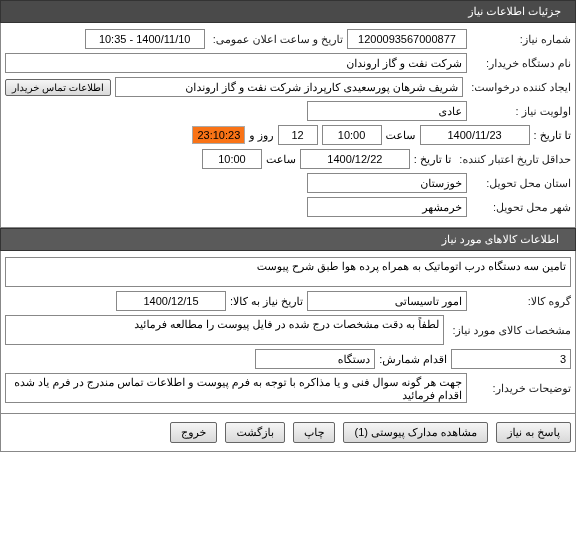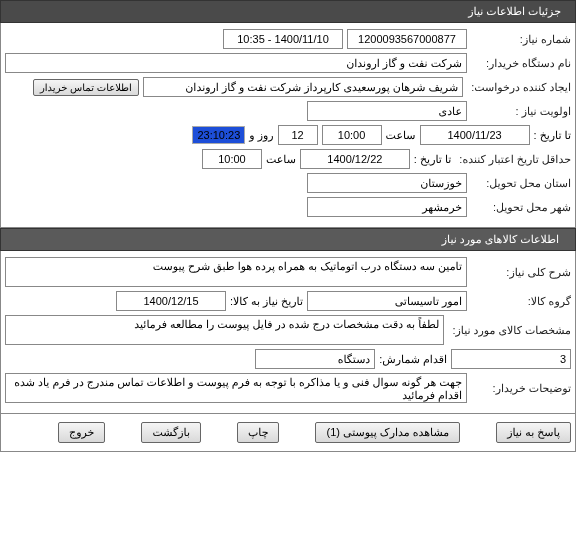--- a/index.html
+++ b/index.html
@@ -63,53 +63,53 @@
   .flex-fill { flex: 1; }
   .text-center { text-align: center; }
   .btn {
     border: 1px solid #666;
     background: linear-gradient(#f5f5f5,#d9d9d9);
     padding: 3px 10px;
     font-family: inherit;
     font-size: 11px;
     cursor: pointer;
     border-radius: 2px;
-    margin-left: 28px;
   }
   .btn-small {
     padding: 2px 6px;
     font-size: 10px;
   }
   .footer {
     display: flex;
     gap: 8px;
     padding: 8px 4px;
     border: 1px solid #888;
     border-top: none;
     justify-content: flex-start;
   }
   .remaining {
-    background: #1d4ed8;
+    background: #f97316;
     border: 1px solid #aaa;
     padding: 2px 4px;
     font-size: 11px;
   }
 </style>
 </head>
 <body>
 
 <div class="panel-header">
   <span>جزئیات اطلاعات نیاز</span>
 </div>
 
 <div class="panel-body">
 
   <div class="row">
     <span class="label">شماره نیاز:</span>
     <input type="text" class="w-120 text-center" value="1200093567000877" style="">
+    <span class="label label-xs">تاریخ و ساعت اعلان عمومی:</span>
     <input type="text" class="w-120 text-center" value="1400/11/10 - 10:35" style="">
   </div>
 
   <div class="row">
     <span class="label">نام دستگاه خریدار:</span>
     <input type="text" class="flex-fill" value="شرکت نفت و گاز اروندان" style="">
   </div>
 
   <div class="row">
     <span class="label">ایجاد کننده درخواست:</span>
@@ -152,21 +152,20 @@
 
 </div>
 
 <div class="section-header">
   <span>اطلاعات کالاهای مورد نیاز</span>
 </div>
 
 <div class="panel-body">
 
   <div class="row">
-    <span class="label">شرح کلی نیاز:</span>
     <textarea rows="2" class="flex-fill" style="">تامین سه دستگاه درب اتوماتیک به همراه پرده هوا طبق شرح پیوست</textarea>
   </div>
 
   <div class="row">
     <span class="label">گروه کالا:</span>
     <input type="text" class="w-160" value="امور تاسیساتی" style="">
     <span class="label-xs">تاریخ نیاز به کالا:</span>
     <input type="text" class="w-110 text-center" value="1400/12/15" style="">
   </div>
 

